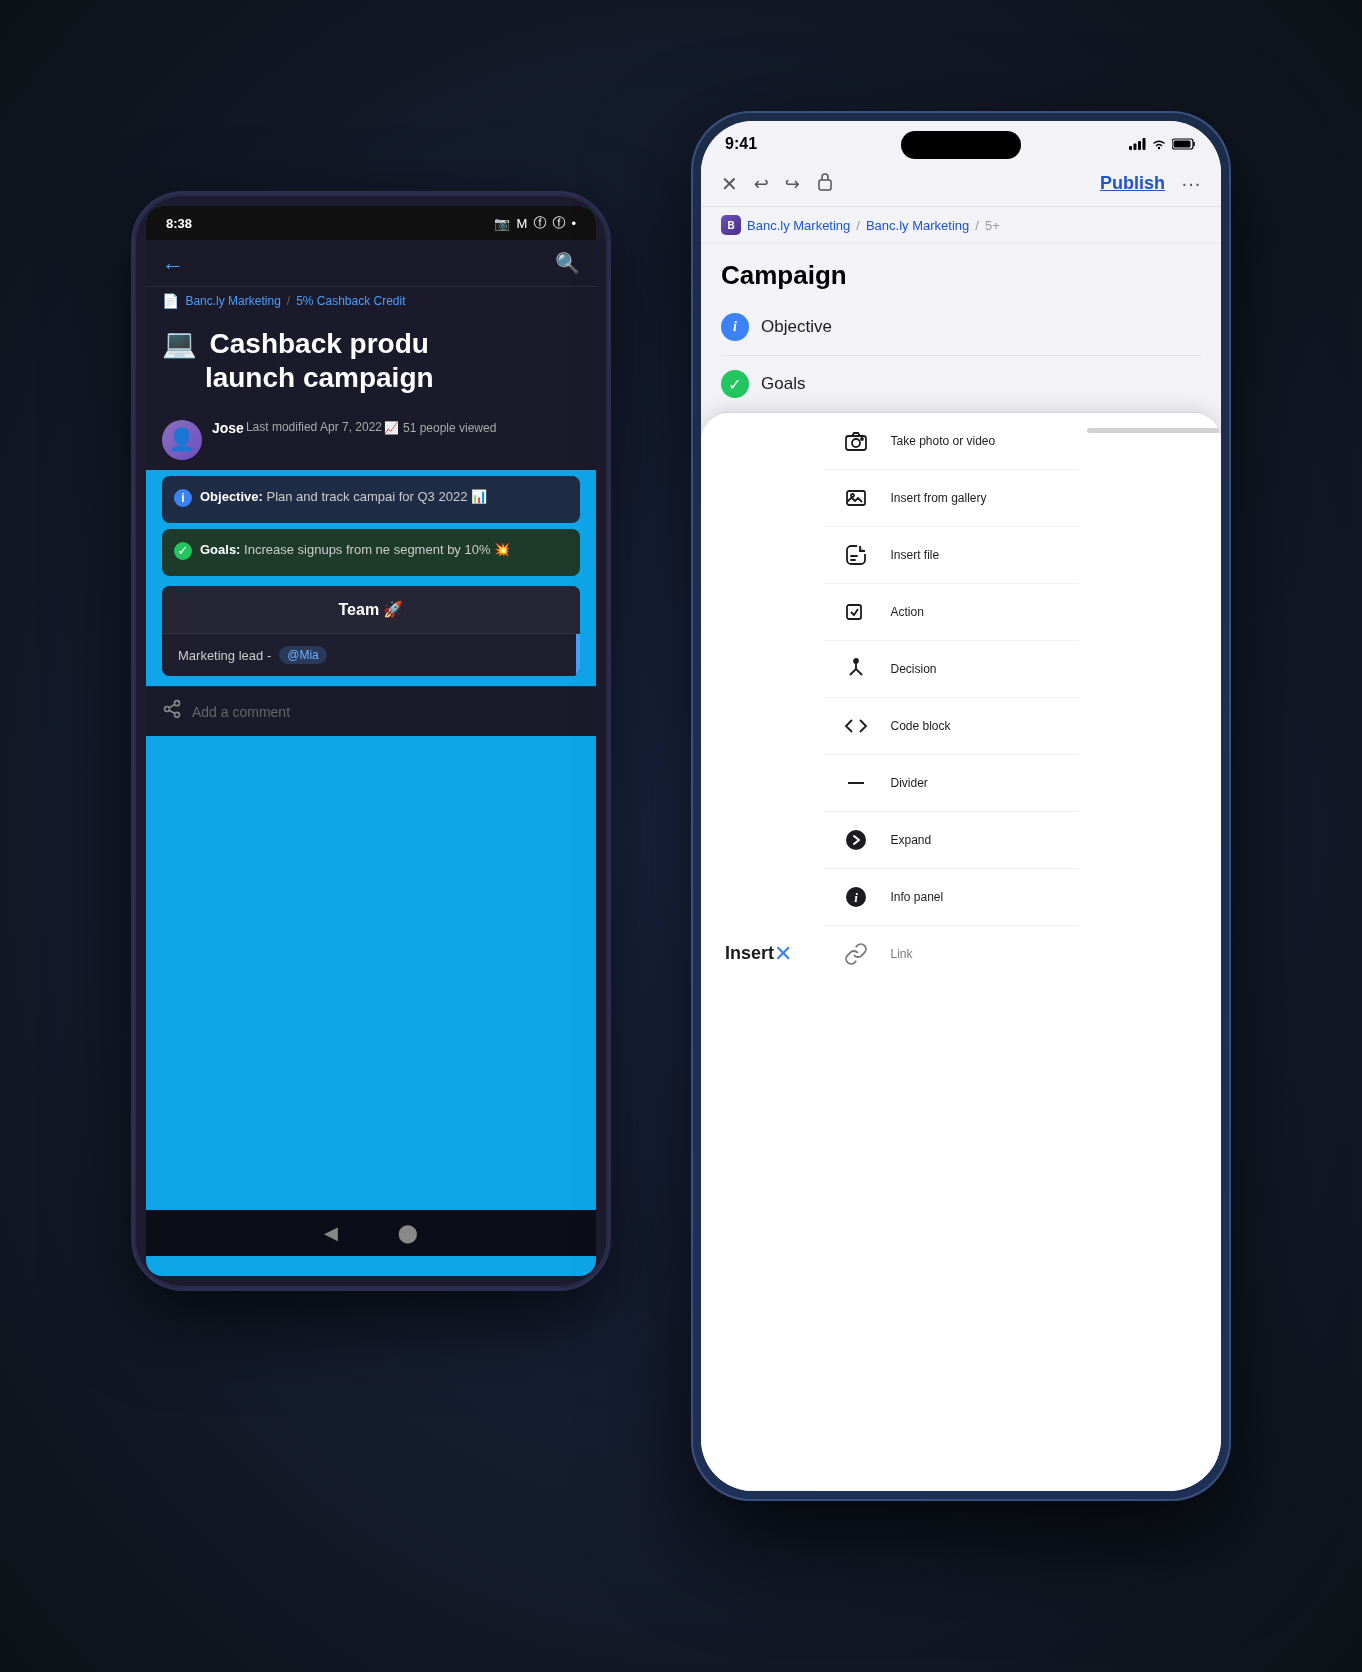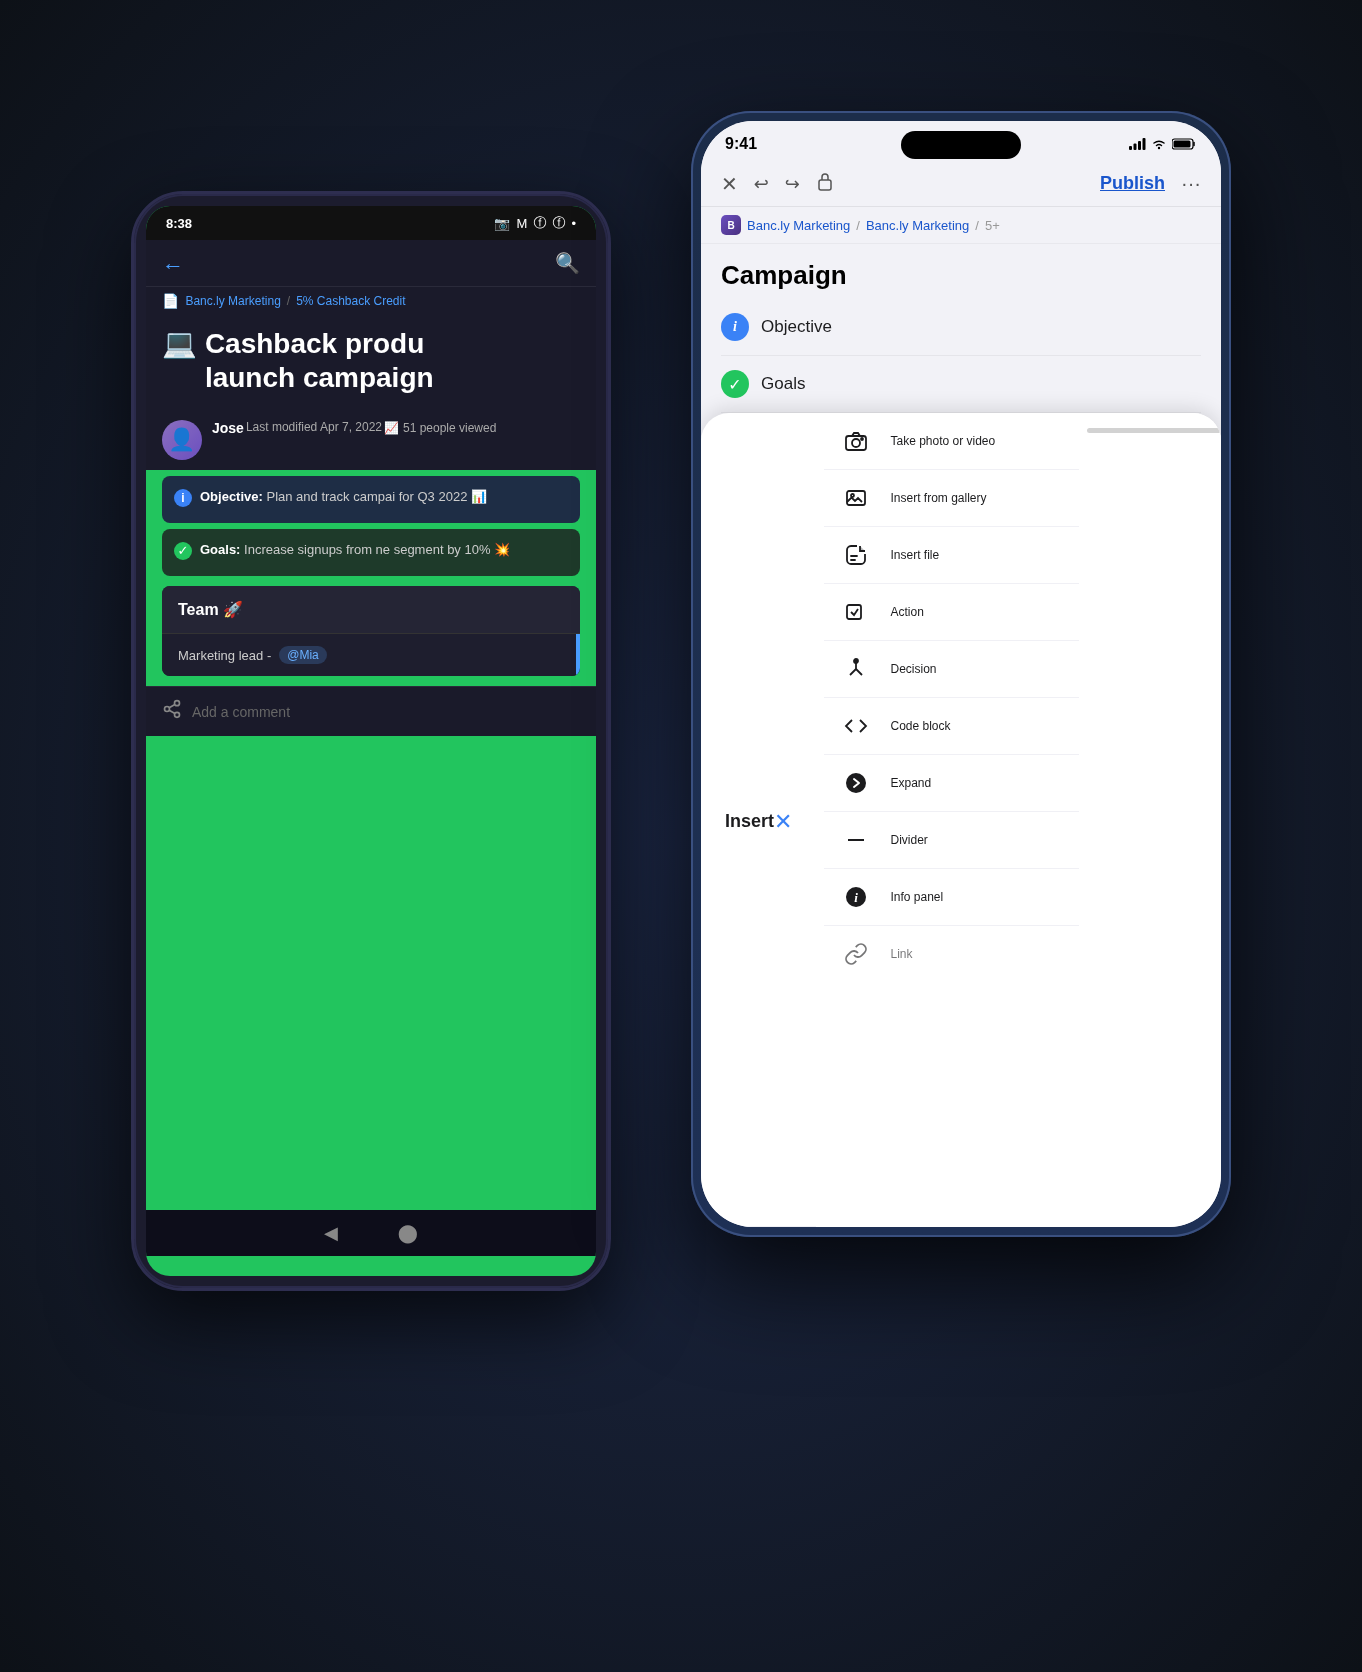--- a/index.html
+++ b/index.html
@@ -39,23 +39,24 @@
       background: #1c1c2e;
       border-radius: 52px;
       box-shadow: 0 30px 80px rgba(0,0,0,0.7), inset 0 0 0 2px #2a2a4a;
       overflow: hidden;
       border: 3px solid #2e2e50;
     }
 
     .phone-back-inner {
       position: absolute;
       inset: 12px;
-      background: #22c55e;
-      border-radius: 24px;
+      background: #0ea5e9;
+      border-radius: 16px;
       overflow: hidden;
+      text-align: center;
     }
 
     
     .status-bar-back {
       display: flex;
       align-items: center;
       justify-content: space-between;
       padding: 8px 20px;
       background: #111;
       color: #fff;
@@ -221,21 +222,21 @@
       width: 4px;
       background: #4a9eff;
     }
 
     
     .phone-front {
       position: absolute;
       right: 0;
       top: 0;
       width: 540px;
-      height: 1126px;
+      height: 1390px;
       background: linear-gradient(180deg, #1c2d4a 0%, #1e3055 100%);
       border-radius: 60px;
       box-shadow: 0 40px 100px rgba(0,0,0,0.8), inset 0 0 0 2px #3a5080;
       overflow: hidden;
     }
 
     .phone-front-inner {
       position: absolute;
       inset: 10px;
       background: #f2f2f7;
@@ -707,39 +708,39 @@
               <svg width="24" height="24" viewBox="0 0 24 24" fill="none" stroke="#1c1c1e" stroke-width="1.8">
                 <polyline points="8,6 2,12 8,18"></polyline>
                 <polyline points="16,6 22,12 16,18"></polyline>
               </svg>
             </span>
             <span class="insert-item-label">Code block</span>
           </div>
 
           <div class="insert-item">
             <span class="insert-item-icon">
+              <svg width="24" height="24" viewBox="0 0 24 24" fill="none" stroke="#1c1c1e" stroke-width="2">
+                <line x1="4" y1="12" x2="20" y2="12"></line>
+              </svg>
+            </span>
+            <span class="insert-item-label">Divider</span>
+          </div>
+
+          <div class="insert-item">
+            <span class="insert-item-icon">
               <svg width="24" height="24" viewBox="0 0 24 24" fill="none">
                 <circle cx="12" cy="12" r="10" fill="#1c1c1e"></circle>
                 <polyline points="10,8 15,12 10,16" stroke="white" stroke-width="2" fill="none" stroke-linecap="round" stroke-linejoin="round"></polyline>
               </svg>
             </span>
             <span class="insert-item-label">Expand</span>
           </div>
 
           <div class="insert-item">
             <span class="insert-item-icon">
-              <svg width="24" height="24" viewBox="0 0 24 24" fill="none" stroke="#1c1c1e" stroke-width="2">
-                <line x1="4" y1="12" x2="20" y2="12"></line>
-              </svg>
-            </span>
-            <span class="insert-item-label">Divider</span>
-          </div>
-
-          <div class="insert-item">
-            <span class="insert-item-icon">
               <svg width="24" height="24" viewBox="0 0 24 24" fill="none">
                 <circle cx="12" cy="12" r="10" fill="#1c1c1e"></circle>
                 <text x="12" y="17" text-anchor="middle" fill="white" font-size="13" font-weight="bold" font-style="italic" font-family="serif">i</text>
               </svg>
             </span>
             <span class="insert-item-label">Info panel</span>
           </div>
 
           <div class="insert-item" style="opacity:0.6;">
             <span class="insert-item-icon">

